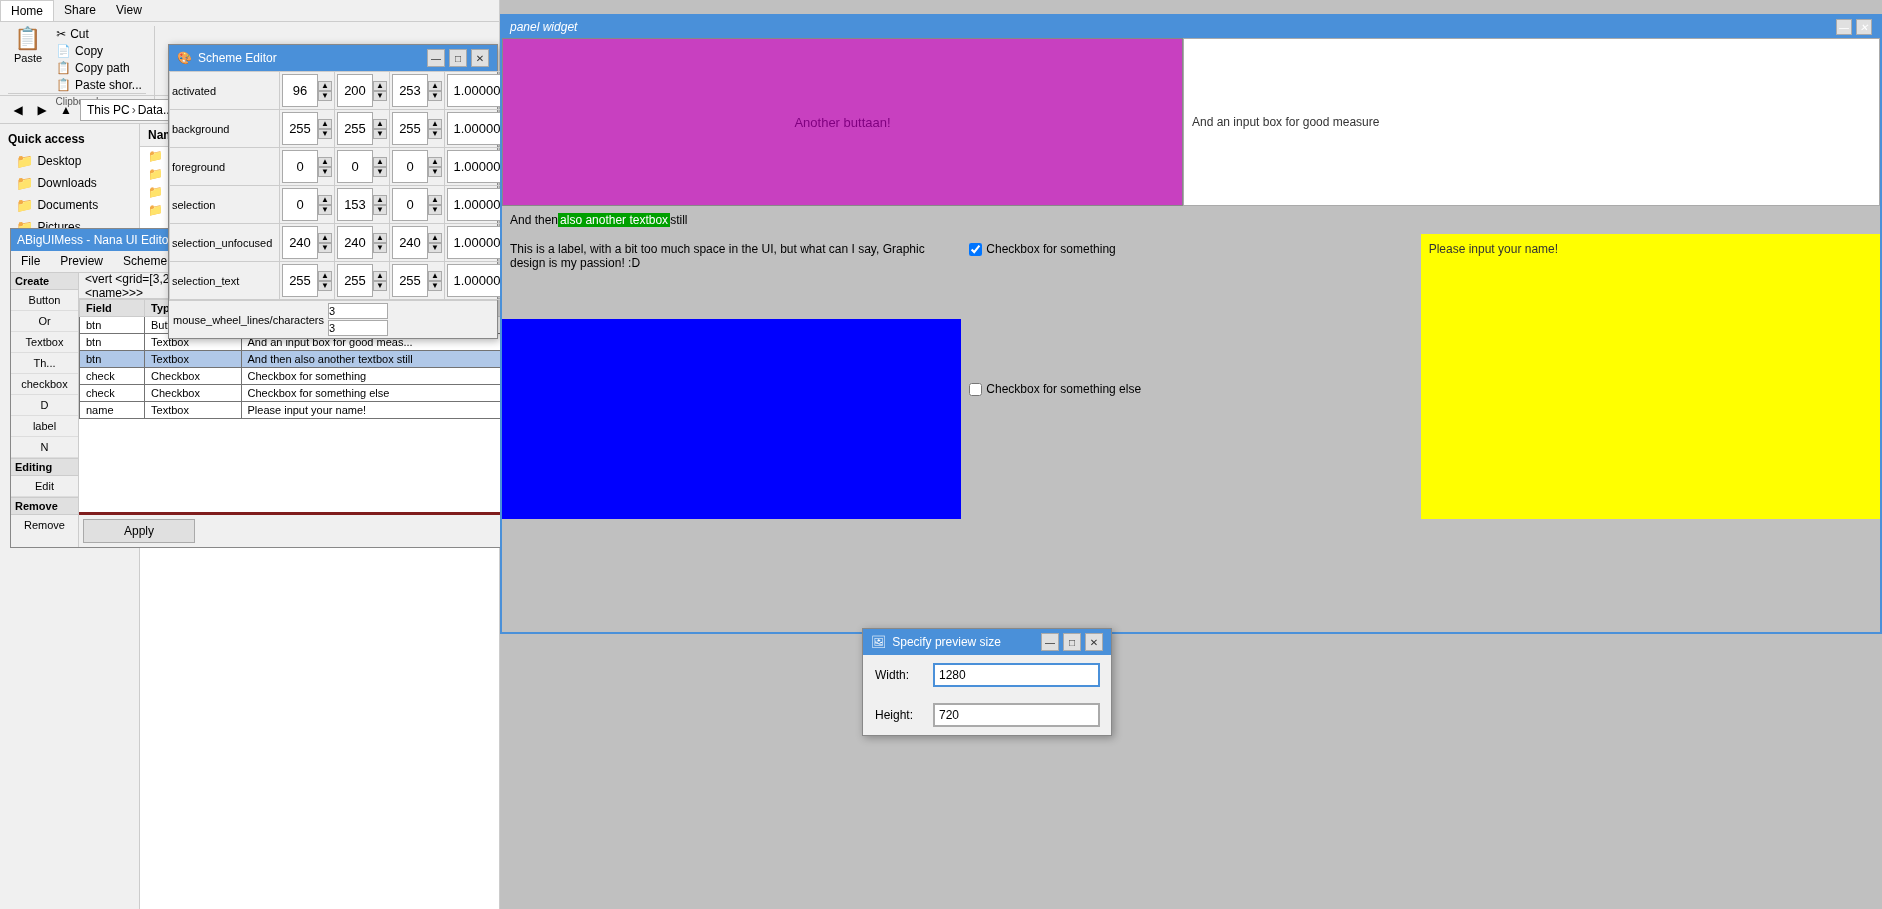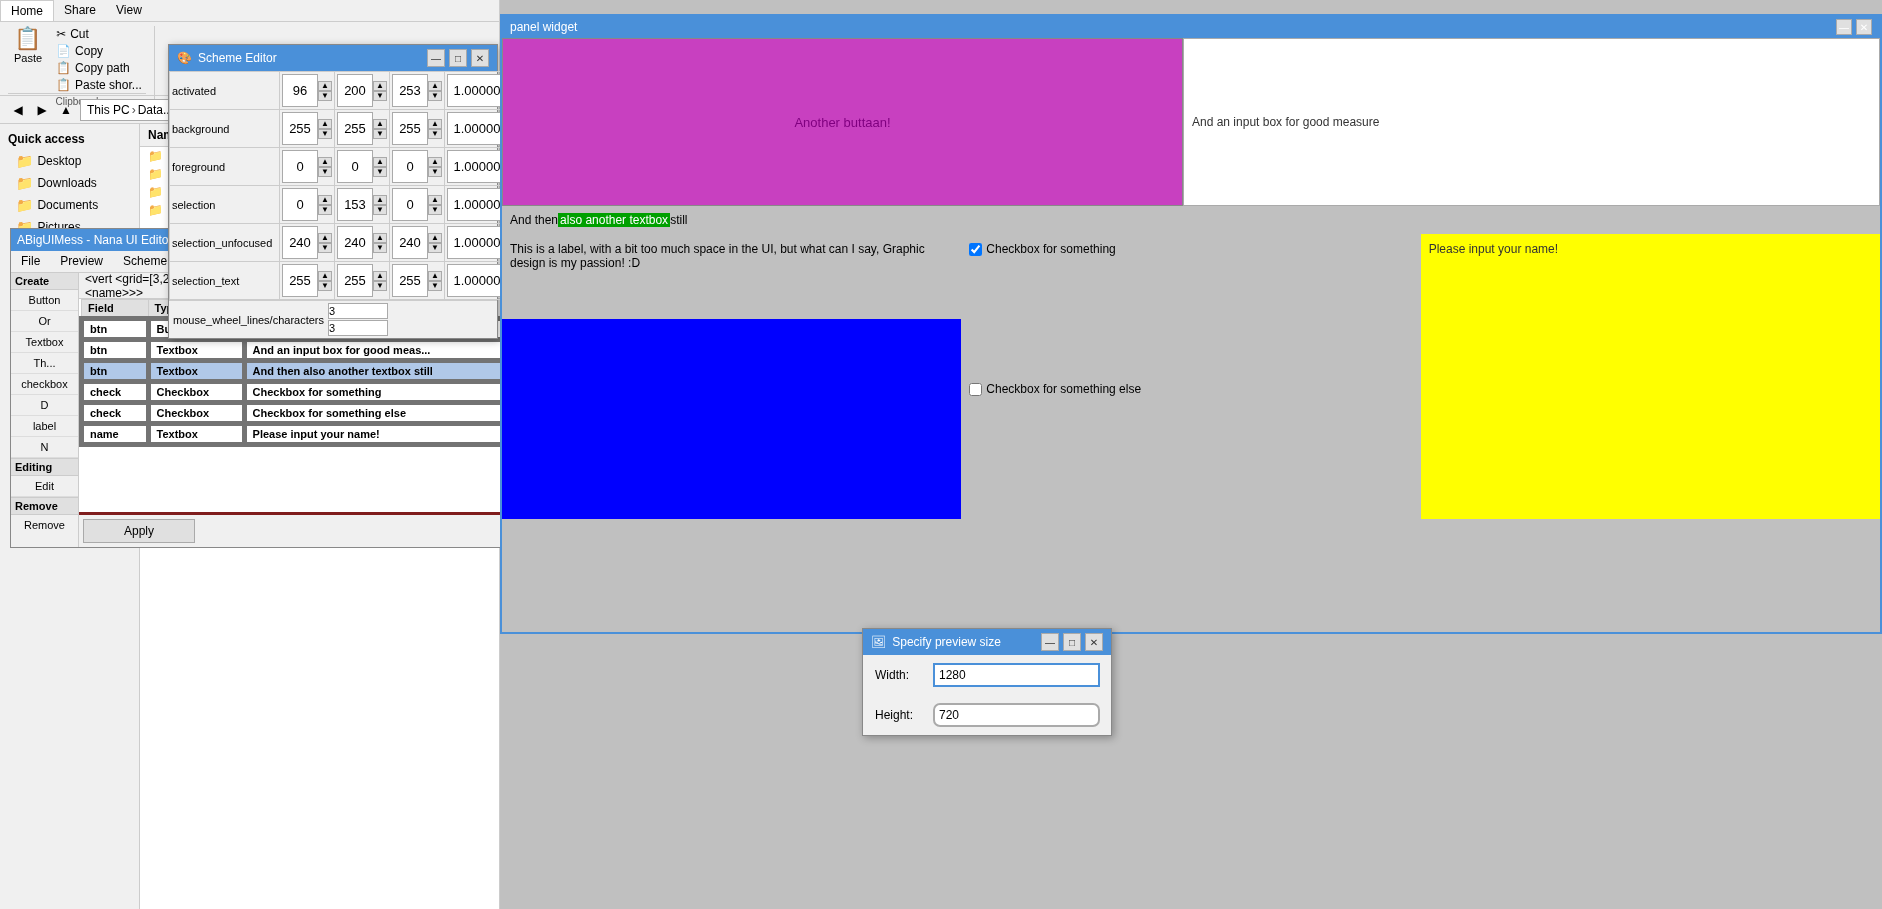--- a/index.html
+++ b/index.html
@@ -257,24 +257,23 @@
       border-collapse: collapse;
     }
     .nana-table th {
       background: #e0e0e0;
       border: 1px solid #ccc;
       padding: 2px 6px;
       text-align: left;
       font-size: 11px;
     }
     .nana-table td {
-      border: 5px solid #737373;
+      border: 1px solid #737373;
       padding: 2px 6px;
       font-size: 11px;
-      font-weight: bold;
     }
     .nana-table tr.selected td { background: #b0c8e8; }
     .nana-apply-area {
       padding: 4px;
       background: #f0f0f0;
       border-top: 3px solid #7f1d1d;
       display: flex;
     }
     .apply-btn {
       padding: 4px 40px;
@@ -344,20 +343,21 @@
       border: 2px solid #4a90d9;
     }
     .panel-titlebar {
       background: #4a90d9;
       color: white;
       height: 22px;
       display: flex;
       align-items: center;
       padding: 0 8px;
       font-size: 12px;
+      font-style: italic;
     }
     .panel-row1 {
       display: flex;
       height: 168px;
     }
     .panel-btn1 {
       flex: 1;
       background: linear-gradient(to bottom, #555, #000);
       display: flex; align-items: center; justify-content: center;
       border: 1px solid #888;
@@ -964,15 +964,15 @@
       <div class="dialog-ctrl-btn">□</div>
       <div class="dialog-ctrl-btn">✕</div>
     </div>
   </div>
   <div class="preview-field-row">
     <label class="preview-field-label">Width:</label>
     <input type="text" class="preview-field-input" value="1280" style="">
   </div>
   <div class="preview-field-row">
     <label class="preview-field-label">Height:</label>
-    <input type="text" class="preview-field-input" style="border-color: rgb(170, 170, 170); border-radius: 7px;" value="720">
+    <input type="text" class="preview-field-input" style="border-color: rgb(170, 170, 170);" value="720">
   </div>
 </div>
 
 </body></html>

